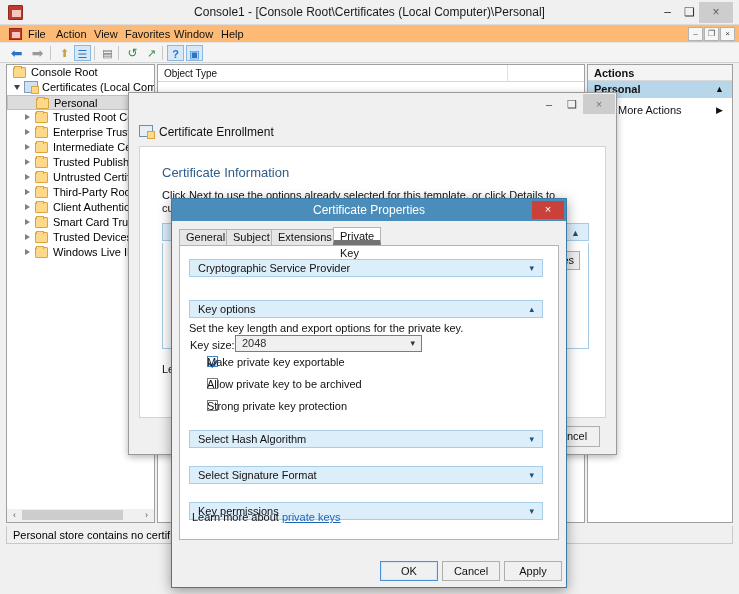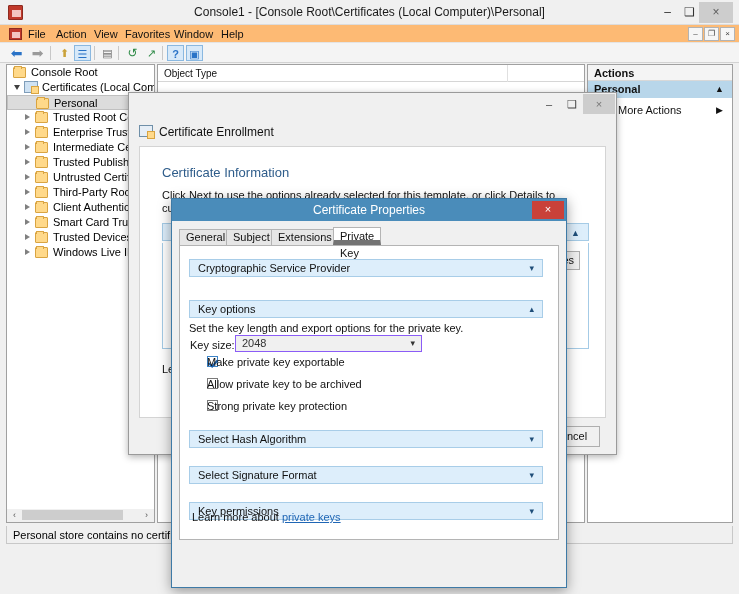--- a/index.html
+++ b/index.html
@@ -516,15 +516,20 @@
           <span>Key permissions</span>
           <span class="chev">▾</span>
         </div>
 
         <div class="learnrow">
           <span>Learn more about </span><span class="link">private keys</span>
         </div>
       </div>
     </div>
 
+    <div class="pd-foot">
+      <div class="pbtn def" style="left:208px">OK</div>
+      <div class="pbtn" style="left:270px">Cancel</div>
+      <div class="pbtn" style="left:332px">Apply</div>
+    </div>
   </div>
 
 </div>
 
 </body></html>

